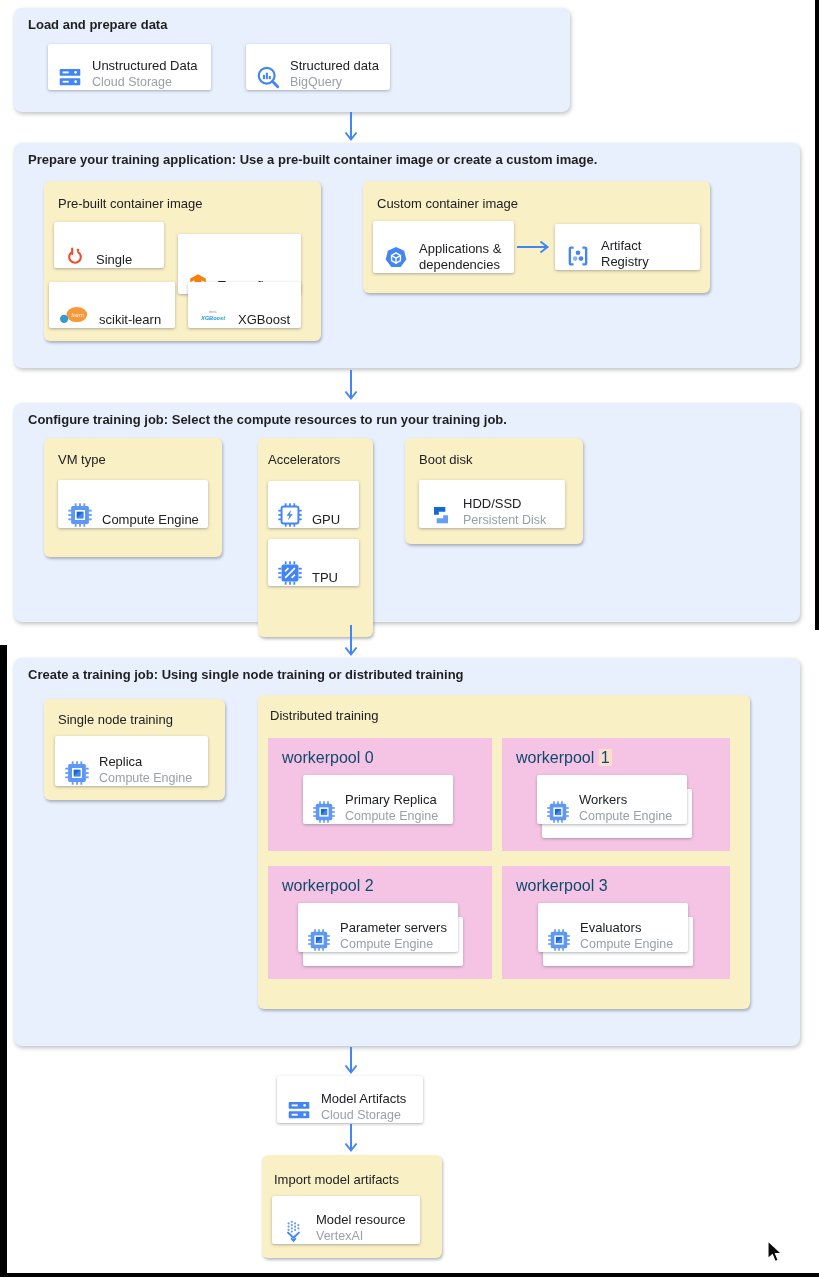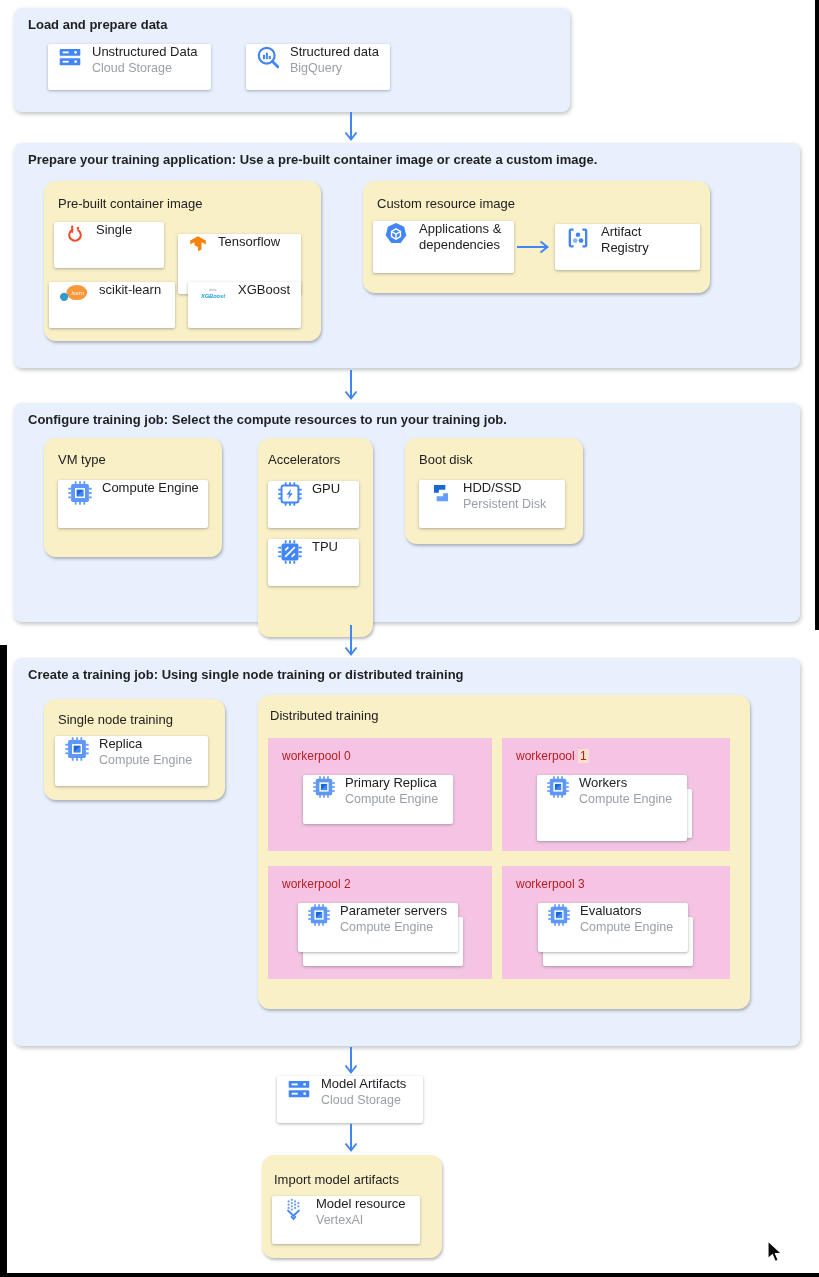--- a/index.html
+++ b/index.html
@@ -3,31 +3,31 @@
 <meta charset="utf-8">
 <style>
   html,body { margin:0; padding:0; background:#fff; }
   .stage { position:relative; width:819px; height:1277px; background:#ffffff;
            font-family:"Liberation Sans", sans-serif; overflow:hidden; }
 
   .section { position:absolute; background:#e8f0fe; border-radius:8px;
              box-shadow:1px 2px 4px rgba(95,99,104,.40); }
   .sec-title { position:absolute; font-size:13px; font-weight:bold; color:#1f1f1f; white-space:nowrap; }
 
-  .ybox { position:absolute; background:#faf0c6; border-radius:12px;
+  .ybox { position:absolute; background:#faf0c6; border-radius:6px;
           box-shadow:1px 2px 3px rgba(95,99,104,.45); }
   .ylabel { position:absolute; font-size:13px; color:#202124; white-space:nowrap; }
 
   .pinkbox { position:absolute; background:#f5c4e4; }
-  .plabel { position:absolute; font-size:12px; color:#b91c1c; white-space:nowrap; }
+  .plabel { position:absolute; font-size:16px; color:#0c4a6e; white-space:nowrap; }
   .hl { background:#f8e0cd; padding:0 2px; }
 
   .card { position:absolute; background:#fff; border-radius:2px;
           box-shadow:0 1px 3px rgba(95,99,104,.50);
-          display:flex; align-items:flex-start; padding:0 9px; gap:9px; box-sizing:border-box; }
+          display:flex; align-items:flex-end; padding:0 9px; gap:9px; box-sizing:border-box; }
   .back { position:absolute; background:#fff; border-radius:2px;
           box-shadow:0 1px 3px rgba(95,99,104,.50); }
   .txt { display:flex; flex-direction:column; line-height:16px; }
   .t { font-size:13px; color:#202124; }
   .s { font-size:12.5px; color:#9aa0a6; }
   .icon { display:flex; align-items:center; justify-content:center; flex:0 0 auto; }
 
   .arrow { position:absolute; }
   .blackbar { position:absolute; background:#000; }
   .cursor { position:absolute; }
@@ -134,21 +134,21 @@
               <text x="17" y="16" font-size="6" fill="#1a9cd8" text-anchor="middle" font-weight="bold" font-style="italic">XGBoost</text>
             </svg>
         </span>
         <span class="txt">
             <span class="t">XGBoost</span>
           </span>
       </div>
     </div>
 
     <div class="ybox" style="left:349px;top:38px;width:347px;height:112px">
-      <div class="ylabel" style="left:14px;top:15px">Custom resource image</div>
+      <div class="ylabel" style="left:14px;top:15px">Custom container image</div>
 
       <div class="card" style="left:10px;top:40px;width:141px;height:52px">
         <span class="icon">
           <svg width="28" height="28" viewBox="0 0 24 24">
               <path d="M12 1.8 L19 5 L20.8 12.5 L16 18.8 L8 18.8 L3.2 12.5 L5 5 Z" fill="#4285f4"></path>
               <path d="M12 6.8 L15.8 9 L15.8 13.4 L12 15.6 L8.2 13.4 L8.2 9 Z" fill="none" stroke="#fff" stroke-width="1.2"></path>
               <path d="M8.2 9 L12 11.2 L15.8 9 M12 11.2 L12 15.6" fill="none" stroke="#fff" stroke-width="1.2"></path>
             </svg>
         </span>
         <span class="txt">
@@ -359,21 +359,21 @@
           <span class="txt">
               <span class="t">Primary Replica</span>
               <span class="s">Compute Engine</span>
             </span>
         </div>
       </div>
 
       <div class="pinkbox" style="left:244px;top:43px;width:228px;height:113px">
         <div class="plabel" style="left:14px;top:11px"><span>workerpool </span><span class="hl">1</span></div>
         <div class="back" style="left:40px;top:51px;width:150px;height:49px"></div>
-        <div class="card" style="left:35px;top:37px;width:150px;height:66px">
+        <div class="card" style="left:35px;top:37px;width:150px;height:49px">
           <span class="icon">
             <svg width="24" height="24" viewBox="0 0 24 24">
                 <g stroke="#669df6" stroke-width="1.7">
                   <line x1="8" y1="1.2" x2="8" y2="4"></line>
                   <line x1="12" y1="1.2" x2="12" y2="4"></line>
                   <line x1="16" y1="1.2" x2="16" y2="4"></line>
                   <line x1="8" y1="20" x2="8" y2="22.8"></line>
                   <line x1="12" y1="20" x2="12" y2="22.8"></line>
                   <line x1="16" y1="20" x2="16" y2="22.8"></line>
                   <line x1="1.2" y1="8" x2="4" y2="8"></line>

